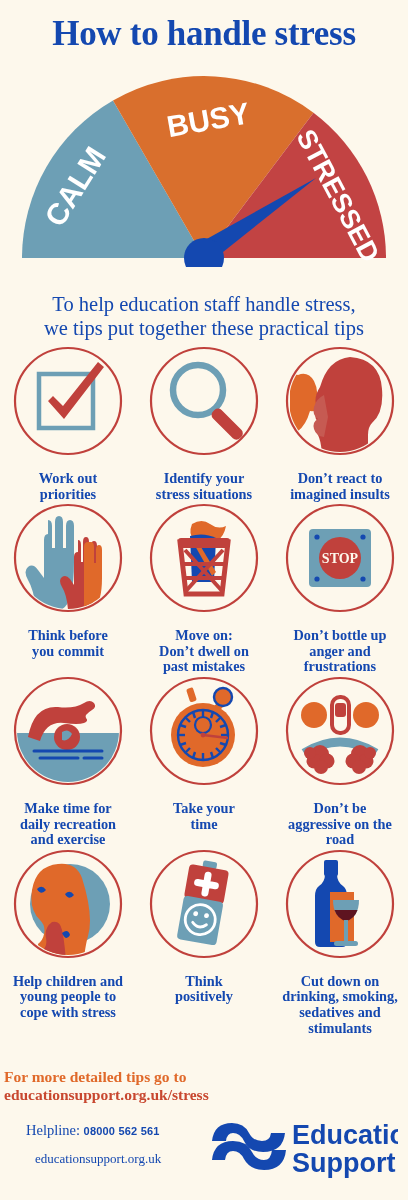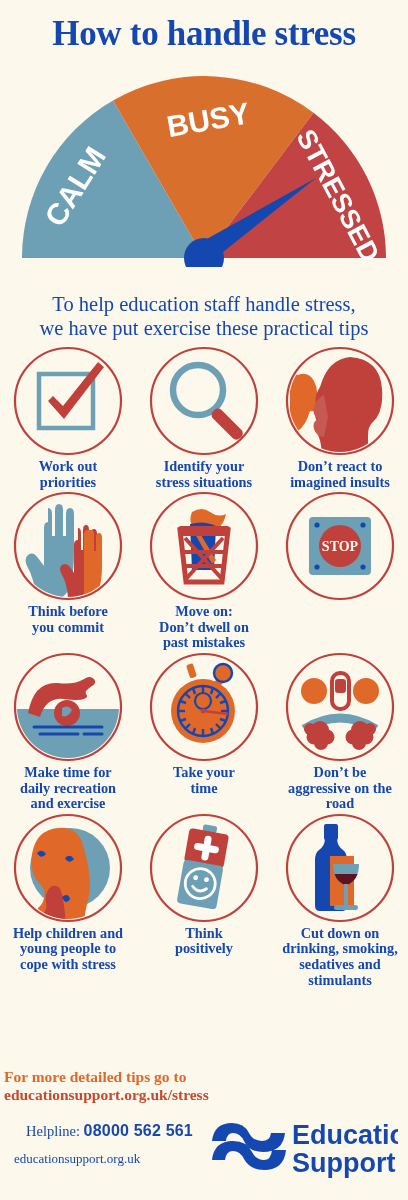--- a/index.html
+++ b/index.html
@@ -30,41 +30,41 @@
     font-size:20.5px;line-height:24px;color:#1448b0;
   }
 
   
   .grid{position:absolute;left:0;top:345px;width:408px;}
   .row{display:flex;width:408px;}
   .cell{width:136px;display:flex;flex-direction:column;align-items:center;}
   .iconwrap{width:112px;height:112px;position:relative;}
   .iconwrap svg{display:block;width:112px;height:112px;}
   .caption{
-    margin-top:2px;
+    margin-top:14px;
     font-family:"Liberation Serif", serif;
     font-size:14.3px;line-height:15.6px;font-weight:bold;
     color:#1448b0;text-align:center;width:128px;
   }
 
   
   .cta{
     position:absolute;left:4px;top:1068px;width:400px;
     font-family:"Liberation Serif", serif;font-weight:bold;
     font-size:15.5px;line-height:18px;color:#e0692a;
   }
   .cta .l2{color:#c8472f;}
   .footer{position:absolute;left:0;top:1112px;width:408px;height:80px;}
   .helpline{
     position:absolute;left:26px;top:10px;
     font-family:"Liberation Serif", serif;font-size:14.5px;color:#1448b0;
   }
-  .helpline b{font-family:"Liberation Sans", sans-serif;font-size:16px;font-weight:bold;letter-spacing:0.2px;}
+  .helpline b{font-family:"Liberation Sans", sans-serif;font-size:11px;font-weight:bold;letter-spacing:0.2px;}
   .weburl{
-    position:absolute;left:14px;top:39px;
+    position:absolute;left:35px;top:39px;
     font-family:"Liberation Serif", serif;font-size:13px;color:#1448b0;text-align:right;
   }
   .logo{position:absolute;left:208px;top:2px;width:190px;height:66px;}
   .logo svg{display:block;}
 </style>
 </head>
 <body>
 
 <div class="page">
 
@@ -83,21 +83,21 @@
       <text x="196" y="58" fill="#ffffff" font-family="Liberation Sans, sans-serif" font-weight="bold" font-size="30" text-anchor="middle" transform="rotate(-10 196 58)">BUSY</text>
       <text x="316" y="128" fill="#ffffff" font-family="Liberation Sans, sans-serif" font-weight="bold" font-size="27" text-anchor="middle" transform="rotate(62 316 128)">STRESSED</text>
 
       <path d="M 182 173 L 302 106 L 194 192 Z" fill="#1448b0"></path>
       <circle cx="190" cy="186" r="20" fill="#1448b0"></circle>
     </svg>
   </div>
 
   <div class="subtitle">
     <div>To help education staff handle stress,</div>
-    <div>we have put exercise these practical tips</div>
+    <div>we tips put together these practical tips</div>
   </div>
 
   <div class="grid">
 
     <div class="row">
 
       <div class="cell">
         <div class="iconwrap">
           <svg viewBox="0 0 112 112" xmlns="http://www.w3.org/2000/svg">
             <circle cx="56" cy="56" r="53" fill="none" stroke="#c0413c" stroke-width="2.2"></circle>
@@ -187,20 +187,21 @@
             <circle cx="56" cy="56" r="53" fill="none" stroke="#c0413c" stroke-width="2.2"></circle>
             <rect x="25" y="27" width="62" height="58" rx="4" fill="#6d9fb5"></rect>
             <circle cx="33" cy="35" r="2.6" fill="#1448b0"></circle>
             <circle cx="79" cy="35" r="2.6" fill="#1448b0"></circle>
             <circle cx="33" cy="77" r="2.6" fill="#1448b0"></circle>
             <circle cx="79" cy="77" r="2.6" fill="#1448b0"></circle>
             <circle cx="56" cy="56" r="21" fill="#c0413c"></circle>
             <text x="56" y="61" fill="#fdf8ec" font-family="Liberation Serif, serif" font-weight="bold" font-size="14" text-anchor="middle">STOP</text>
           </svg>
         </div>
+        <div class="caption">Don’t bottle up<br>anger and<br>frustrations</div>
       </div>
     </div>
 
     <div class="row">
 
       <div class="cell">
         <div class="iconwrap">
           <svg viewBox="0 0 112 112" xmlns="http://www.w3.org/2000/svg">
             <defs>
                 <clipPath id="cp-swim">

